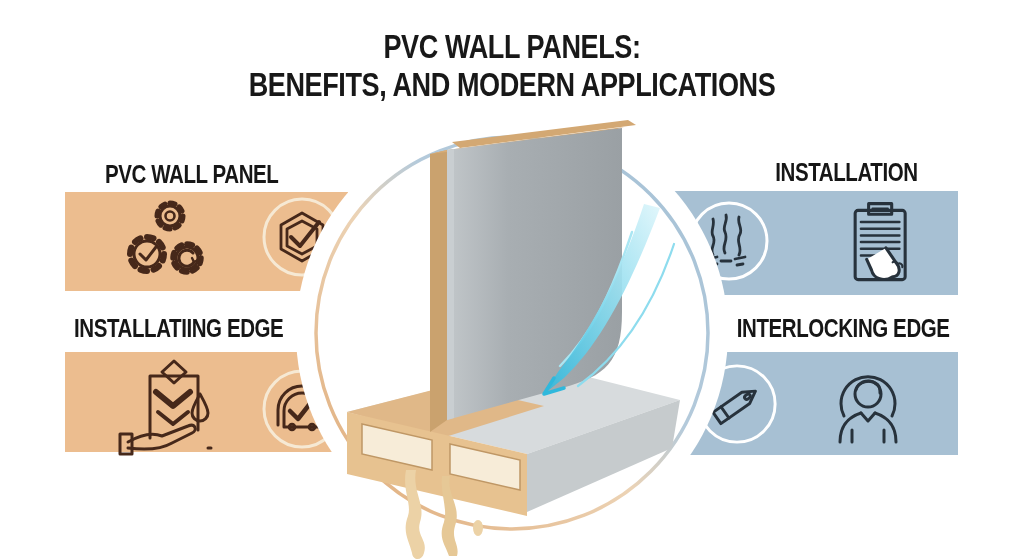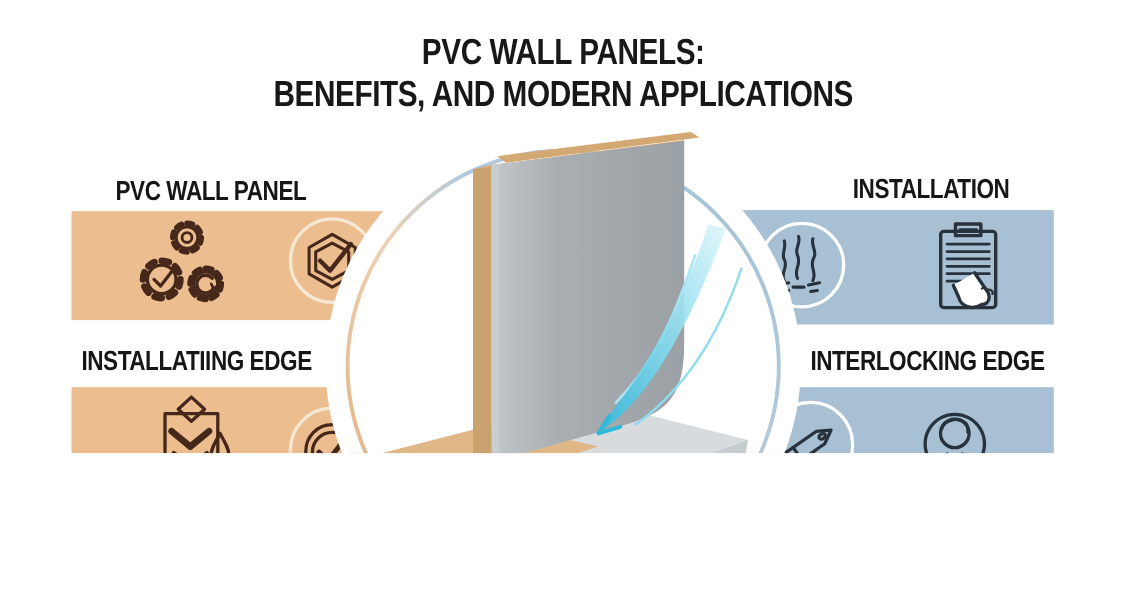--- a/index.html
+++ b/index.html
@@ -1,16 +1,16 @@
 <!DOCTYPE html>
 <html><head>
 <meta charset="utf-8">
 <style>
   html,body{margin:0;padding:0;background:#ffffff;}
-  .stage{position:relative;width:1024px;height:412px;background:#ffffff;overflow:hidden;
+  .stage{position:relative;width:1024px;height:559px;background:#ffffff;overflow:hidden;
          font-family:"Liberation Sans","DejaVu Sans",sans-serif;}
 
   
   .title{position:absolute;top:28px;left:0;width:1024px;text-align:center;color:#181818;}
   .title .tline{display:block;font-size:33px;font-weight:bold;line-height:1.14;
                 letter-spacing:-0.5px;white-space:nowrap;
                 transform:scaleX(0.82);transform-origin:50% 50%;}
 
   
   .heading{position:absolute;font-size:25px;font-weight:bold;color:#161616;

